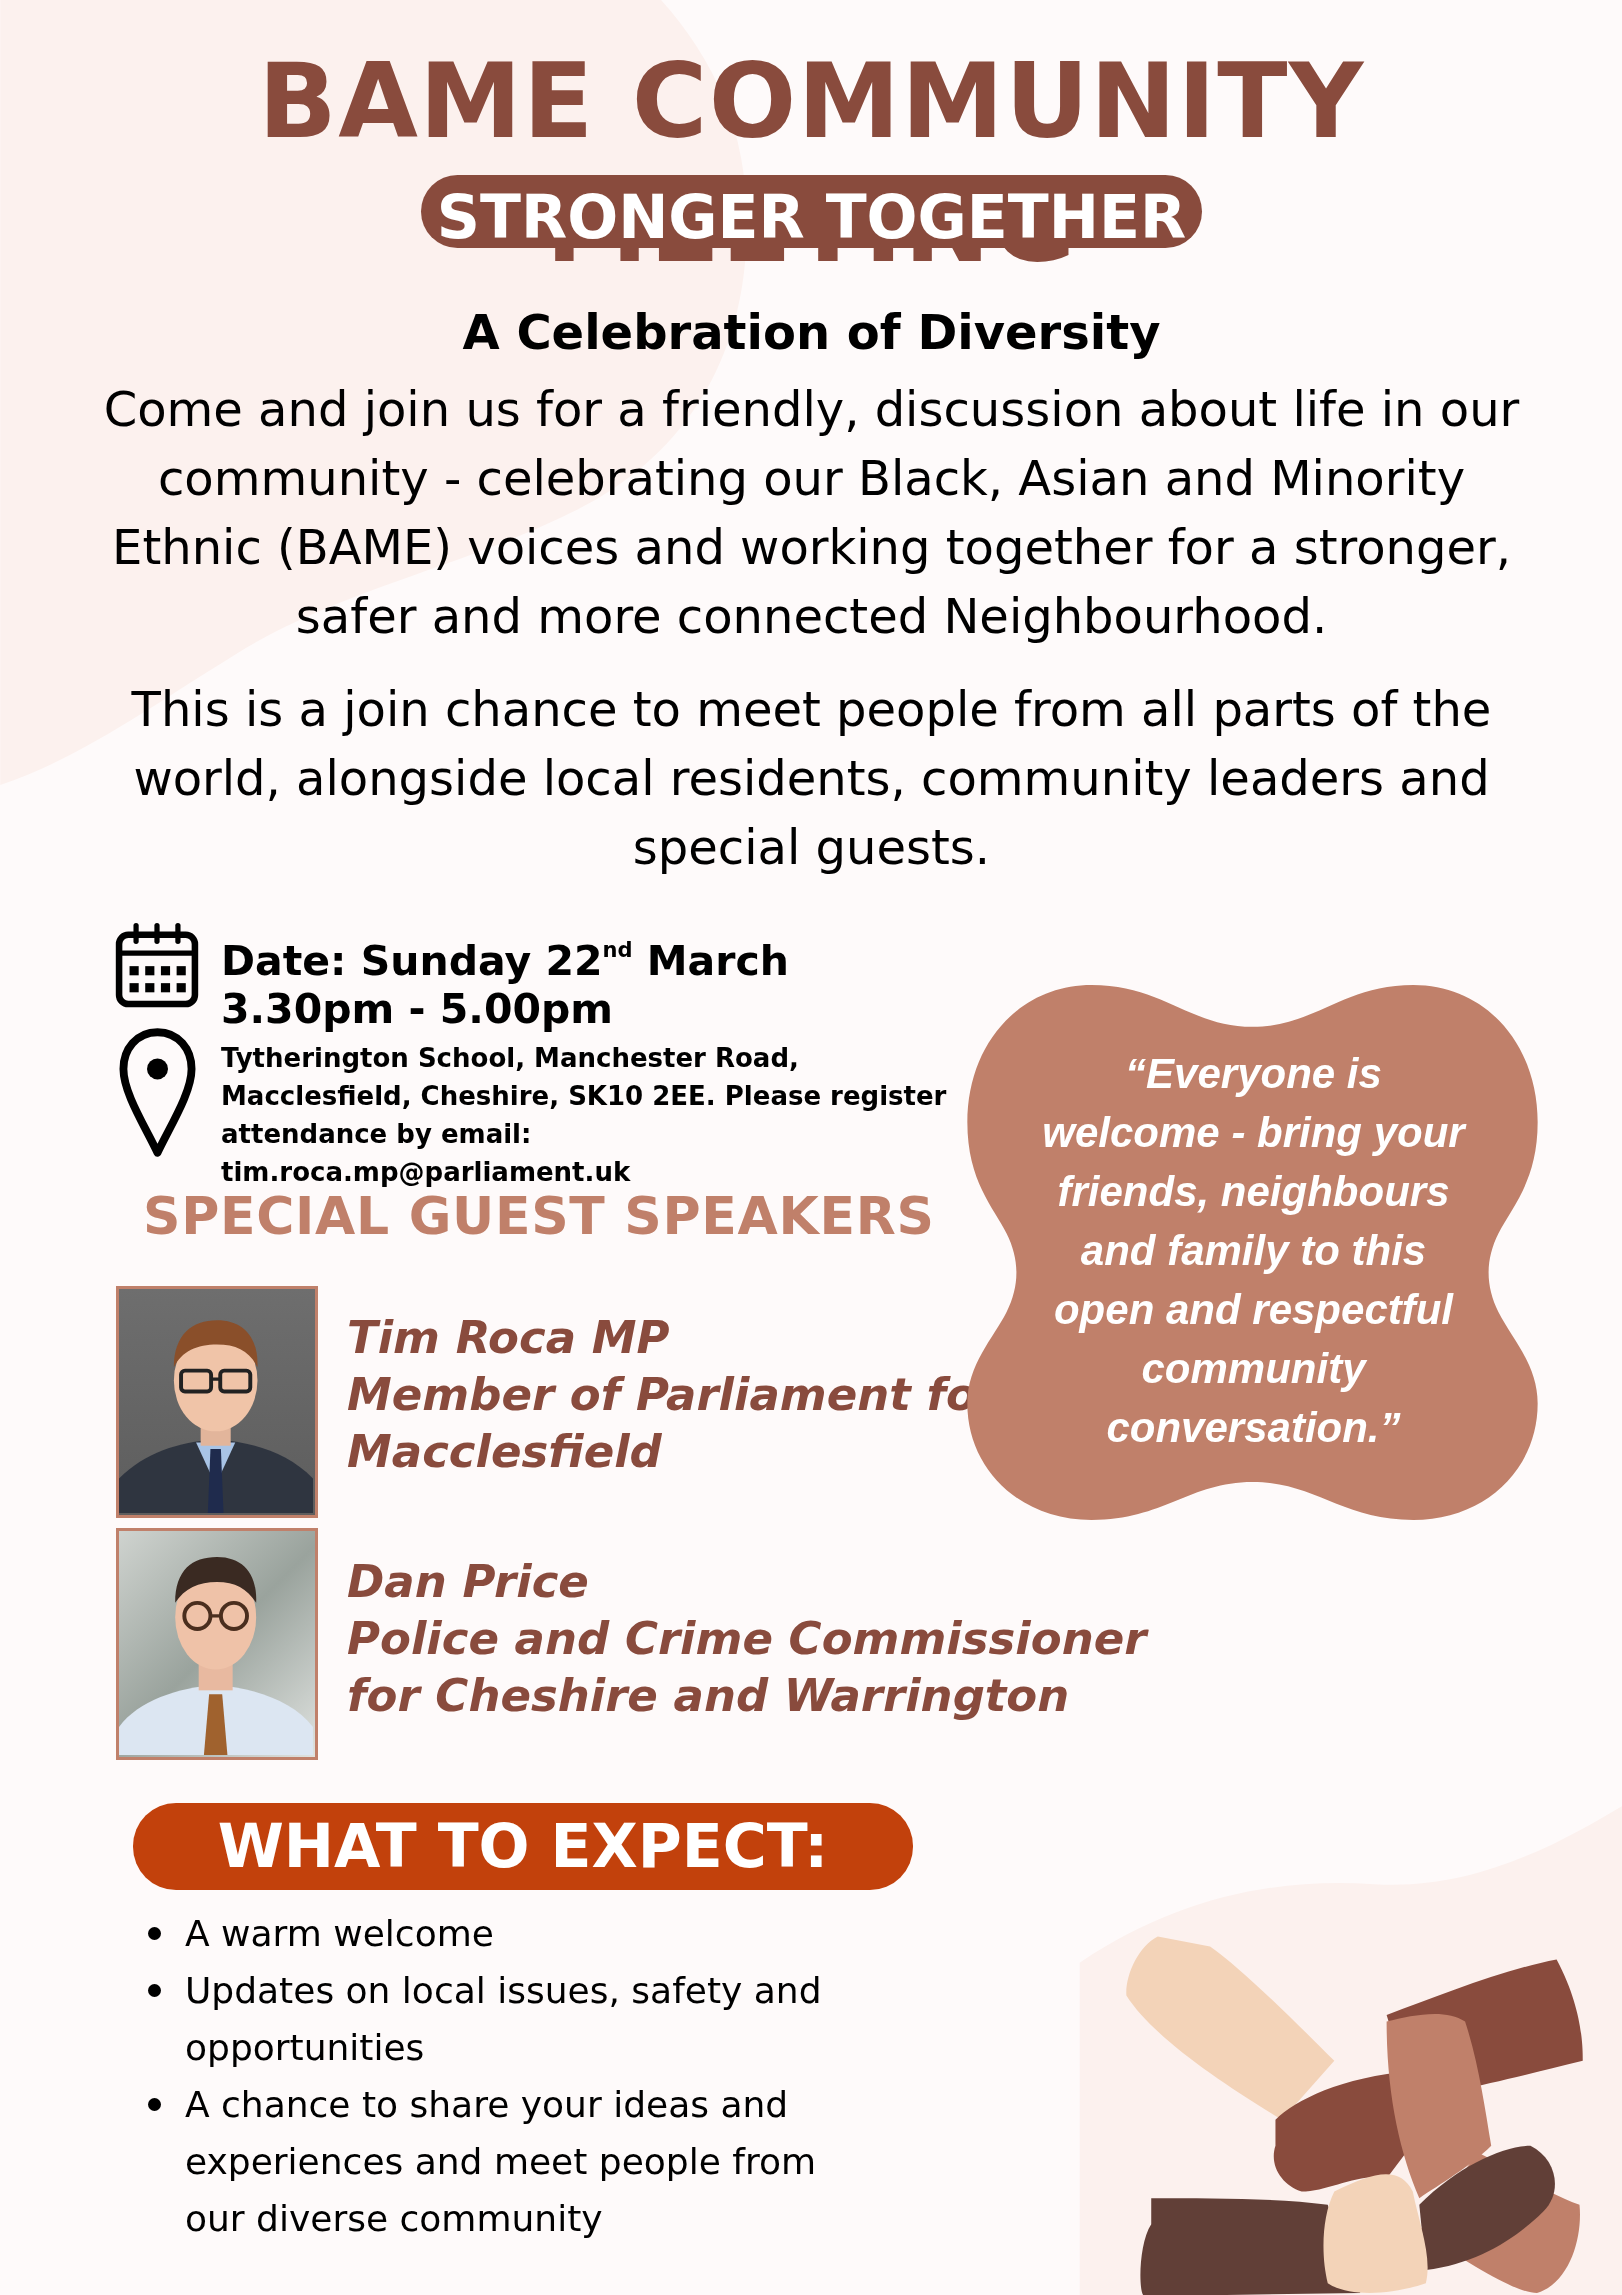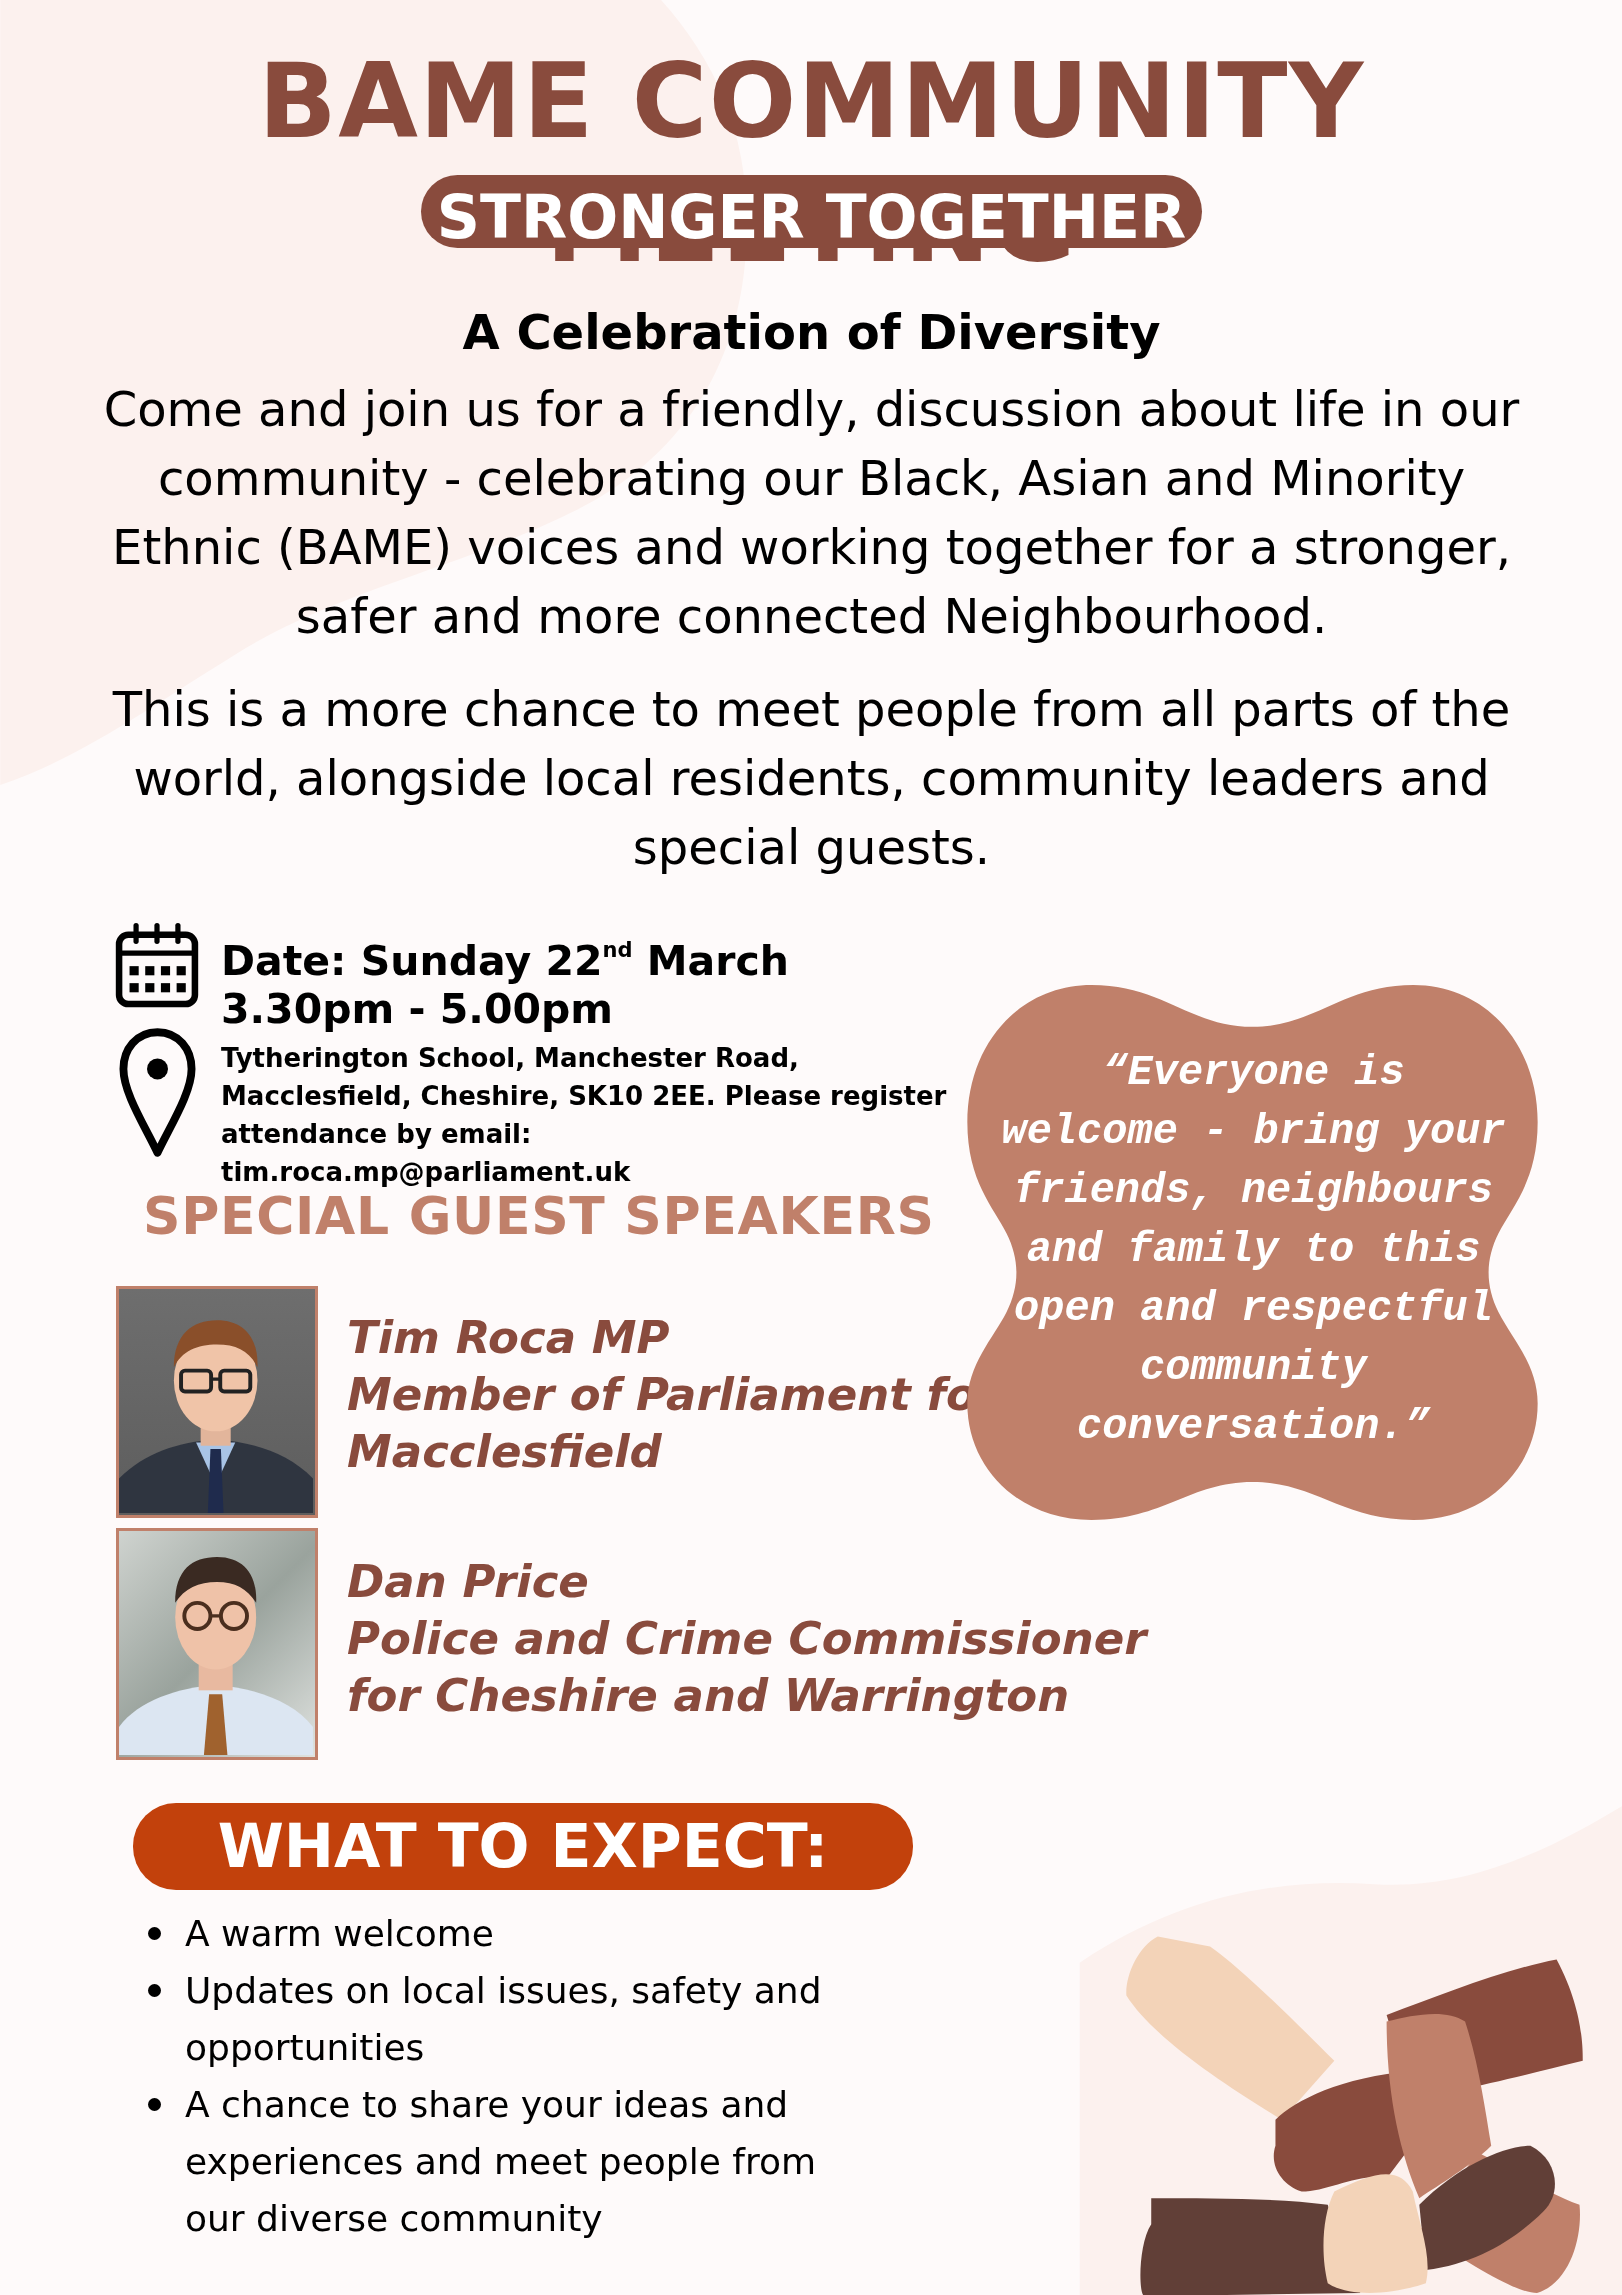--- a/index.html
+++ b/index.html
@@ -57,21 +57,21 @@
     font-size: 45px; line-height: 57px; font-family: "DejaVu Sans", sans-serif;
   }
   .speaker-text span { display: block; white-space: nowrap; }
   .sp1 { top: 1309px; }
   .sp2 { top: 1553px; }
 
   .quote-blob { left: 967px; top: 985px; width: 571px; height: 535px; }
   .quote-text {
     left: 982px; top: 1044px; width: 543px; text-align: center; color: #fff;
     font-style: italic; font-weight: 700; font-size: 42px; line-height: 59px;
-    font-family: Liberation Mono, monospace;
+    font-family: Liberation Sans, sans-serif;
   }
   .quote-text span { display: block; white-space: nowrap; }
 
   .expect-pill {
     left: 133px; top: 1803px; width: 780px; height: 87px; border-radius: 43px;
     background: #c2410c; color: #fff; text-align: center;
     font-family: "DejaVu Sans", sans-serif; font-weight: 700; font-size: 60px; line-height: 87px;
   }
   .expect-list {
     left: 143px; top: 1905px; width: 798px; margin: 0; padding: 0; list-style: none;
@@ -98,21 +98,21 @@
 
 <div class="abs center subtitle">A Celebration of Diversity</div>
 
 <div class="abs intro">
   <div>Come and join us for a friendly, discussion about life in our</div>
   <div>community - celebrating our Black, Asian and Minority</div>
   <div>Ethnic (BAME) voices and working together for a stronger,</div>
   <div>safer and more connected Neighbourhood.</div>
 </div>
 <div class="abs intro2">
-  <div>This is a more chance to meet people from all parts of the</div>
+  <div>This is a join chance to meet people from all parts of the</div>
   <div>world, alongside local residents, community leaders and</div>
   <div>special guests.</div>
 </div>
 
 <svg class="abs cal-icon" viewBox="0 0 128 130">
   <rect x="6" y="18" width="116" height="106" rx="14" fill="none" stroke="#000" stroke-width="10"></rect>
   <line x1="6" y1="46" x2="122" y2="46" stroke="#000" stroke-width="8"></line>
   <line x1="32" y1="4" x2="32" y2="28" stroke="#000" stroke-width="8" stroke-linecap="round"></line>
   <line x1="64" y1="4" x2="64" y2="28" stroke="#000" stroke-width="8" stroke-linecap="round"></line>
   <line x1="96" y1="4" x2="96" y2="28" stroke="#000" stroke-width="8" stroke-linecap="round"></line>

